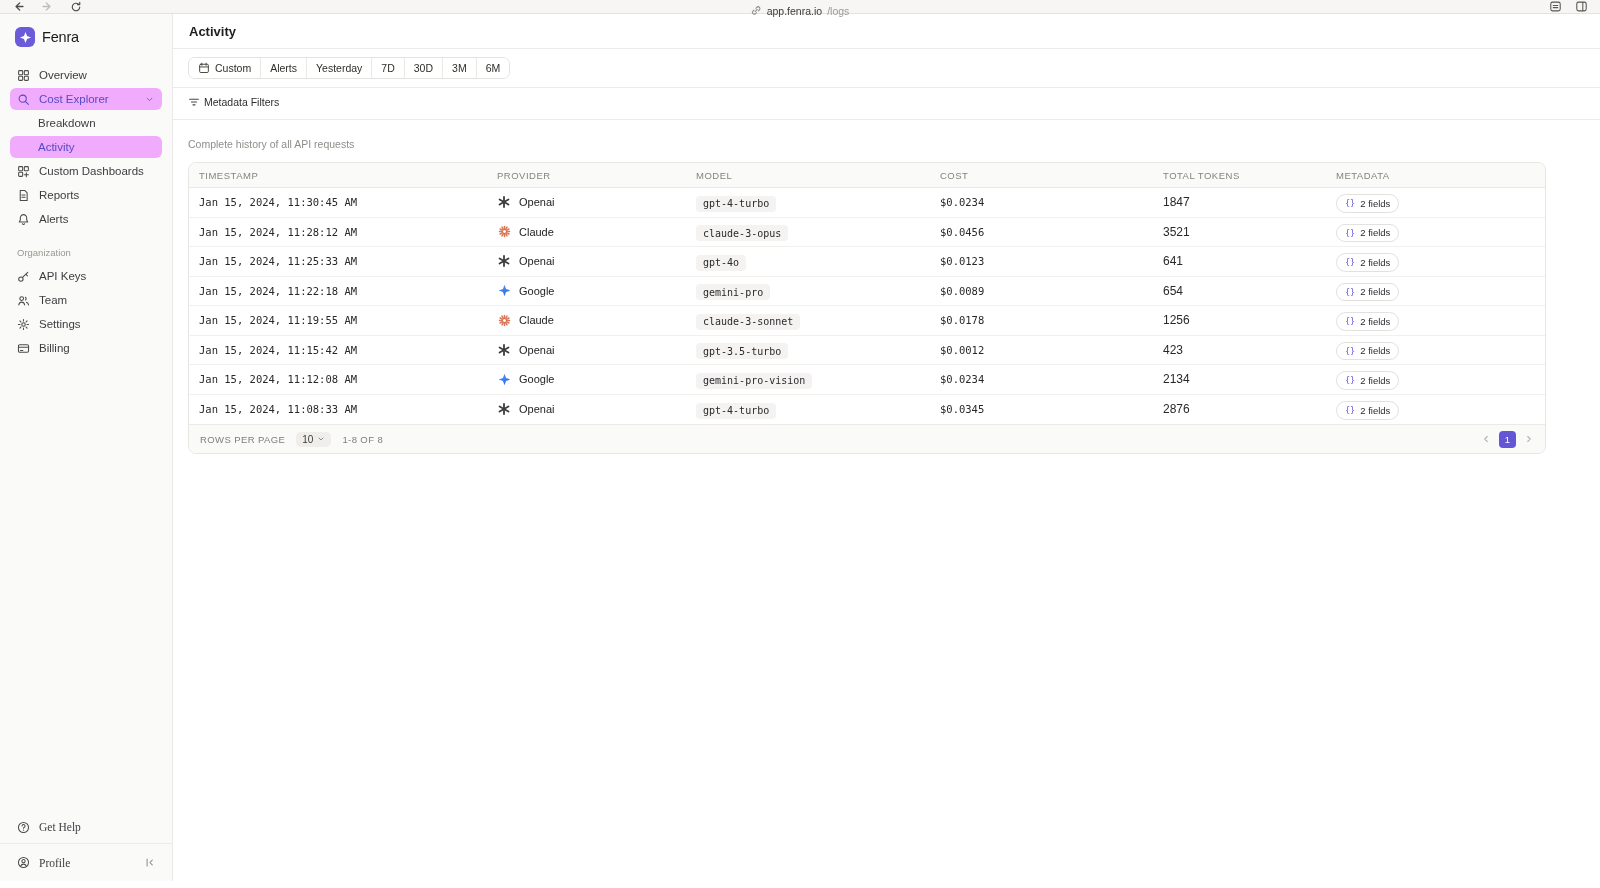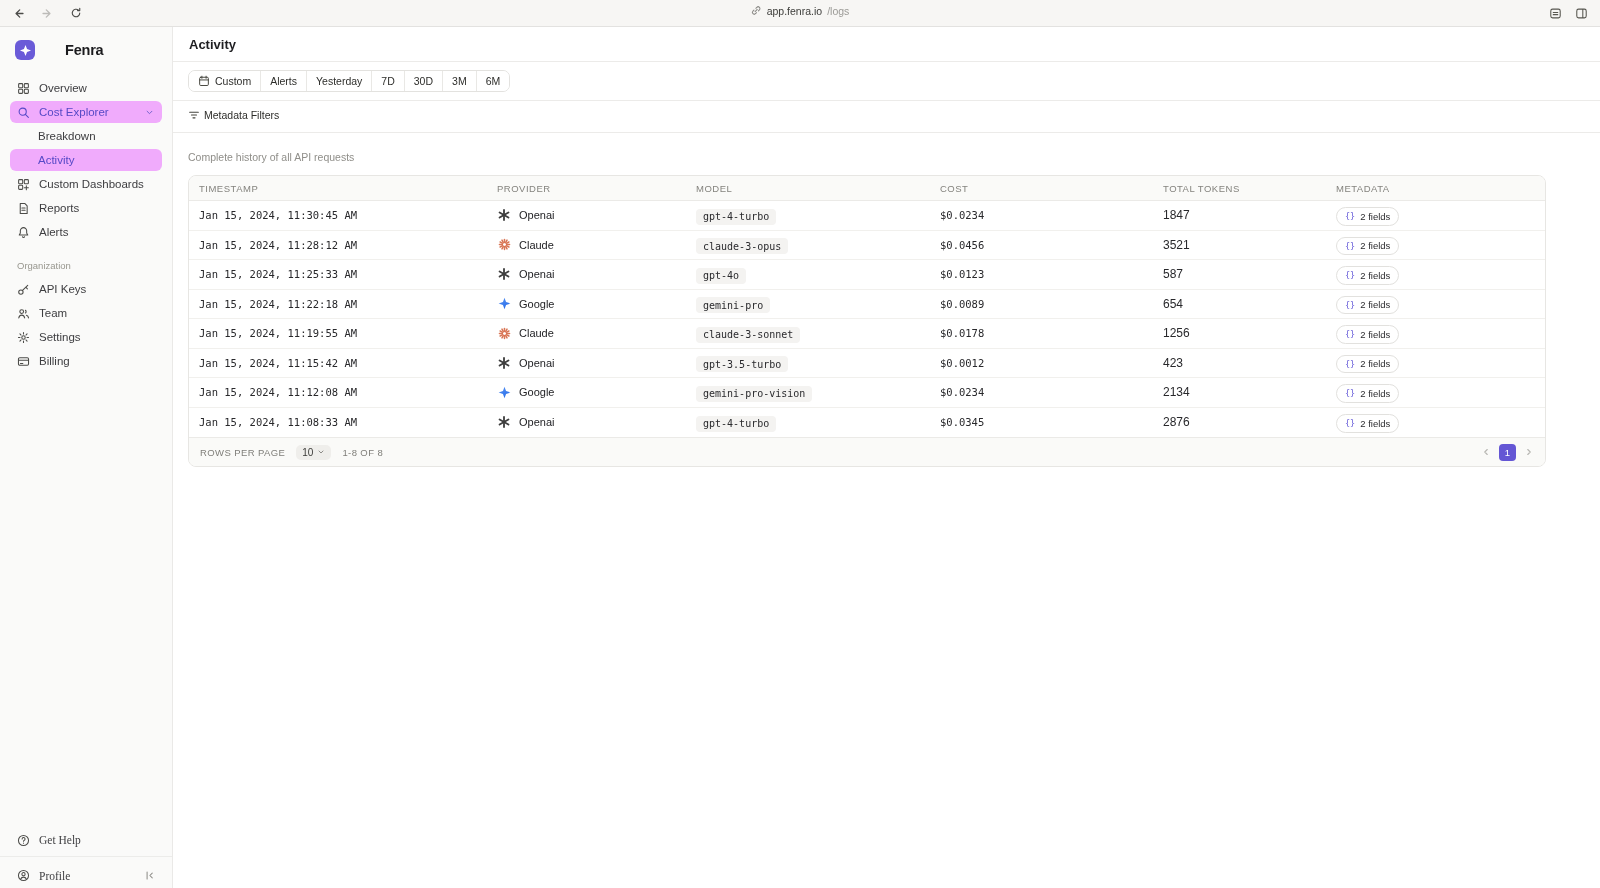--- a/index.html
+++ b/index.html
@@ -1,40 +1,40 @@
 <!DOCTYPE html>
 <html><head>
 <meta charset="utf-8">
 <style>
   * { margin:0; padding:0; box-sizing:border-box; }
   html,body { width:1600px; height:888px; overflow:hidden; }
   body { font-family:"Liberation Sans", sans-serif; background:#fff; color:#26262a; }
 
   
-  .browser-bar { position:relative; height:27px; background:#f7f6f4; border-bottom:1px solid #e3e2e0;
+  .browser-bar { position:relative; height:14px; background:#f7f6f4; border-bottom:1px solid #e3e2e0;
     display:flex; align-items:center; padding:0 12px; }
   .nav-btns { display:flex; align-items:center; gap:16px; color:#4b4b48; }
   .nav-btn { display:flex; align-items:center; cursor:pointer; }
   .nav-btn.disabled { color:#bcbbb8; }
   .url-box { position:absolute; left:50%; top:0; height:21px; transform:translateX(-50%);
     display:flex; align-items:center; gap:5px; font-size:10.5px; color:#3c3c39; }
   .url-box .path { color:#9b9a96; }
   .url-box .link-ic { color:#8a8985; display:flex; }
   .browser-right { margin-left:auto; display:flex; align-items:center; gap:13px; color:#57564f; }
 
   
   .app { display:flex; height:867px; }
 
   
   .sidebar { width:173px; min-width:173px; background:#fafaf9; border-right:1px solid #eae9e7;
     display:flex; flex-direction:column; padding:13px 10px 0; }
   .brand { display:flex; align-items:center; gap:7px; padding:0 5px; margin-bottom:17px; }
   .brand-icon { width:20px; height:20px; border-radius:6px; background:#6a5bd8; color:#fff;
     display:flex; align-items:center; justify-content:center; }
-  .brand-name { font-size:14.5px; font-weight:bold; letter-spacing:-0.2px; color:#1b1b1e;margin-left:23px; }
+  .brand-name { font-size:14.5px; font-weight:normal; letter-spacing:-0.2px; color:#1b1b1e; }
   .nav { display:flex; flex-direction:column; }
   .nav-item { display:flex; align-items:center; gap:9px; height:22px; padding:0 7px; margin-bottom:2px;
     border-radius:6px; font-size:11.5px; color:#3d3d40; cursor:pointer; }
   .nav-item .ic { display:flex; color:#4c4c49; width:13px; justify-content:center; }
   .nav-item.active { background:#f0abfc; color:#5649c6; }
   .nav-item.active .ic { color:#5649c6; }
   .nav-item .chev { margin-left:auto; display:flex; color:#6a5ec9; }
   .nav-item.sub { padding-left:28px; }
   .section-label { font-size:9.5px; color:#98978f; margin:15px 7px 7px; }
   .sidebar-spacer { flex:1; }
@@ -408,21 +408,21 @@
                     <rect x="6.95" y="1.1" width="2.1" height="8" rx="1.05" fill="#3f3f3f" transform="rotate(120 8 8)"></rect>
                     <rect x="6.95" y="1.1" width="2.1" height="8" rx="1.05" fill="#3f3f3f" transform="rotate(180 8 8)"></rect>
                     <rect x="6.95" y="1.1" width="2.1" height="8" rx="1.05" fill="#3f3f3f" transform="rotate(240 8 8)"></rect>
                     <rect x="6.95" y="1.1" width="2.1" height="8" rx="1.05" fill="#3f3f3f" transform="rotate(300 8 8)"></rect>
                   </svg>
                 </span>
                 <span>Openai</span>
               </div>
               <div class="cell"><span class="model-pill">gpt-4o</span></div>
               <div class="cell cell-cost">$0.0123</div>
-              <div class="cell cell-tokens">587</div>
+              <div class="cell cell-tokens">641</div>
               <div class="cell"><span class="meta-badge">
                   <span class="braces">{}</span>
                   <span>2 fields</span>
                 </span></div>
             </div>
             <div class="t-grid t-row">
               <div class="cell cell-ts">Jan 15, 2024, 11:22:18 AM</div>
               <div class="cell cell-provider">
                 <span class="pic">
                   <svg width="13" height="13" viewBox="0 0 16 16">

